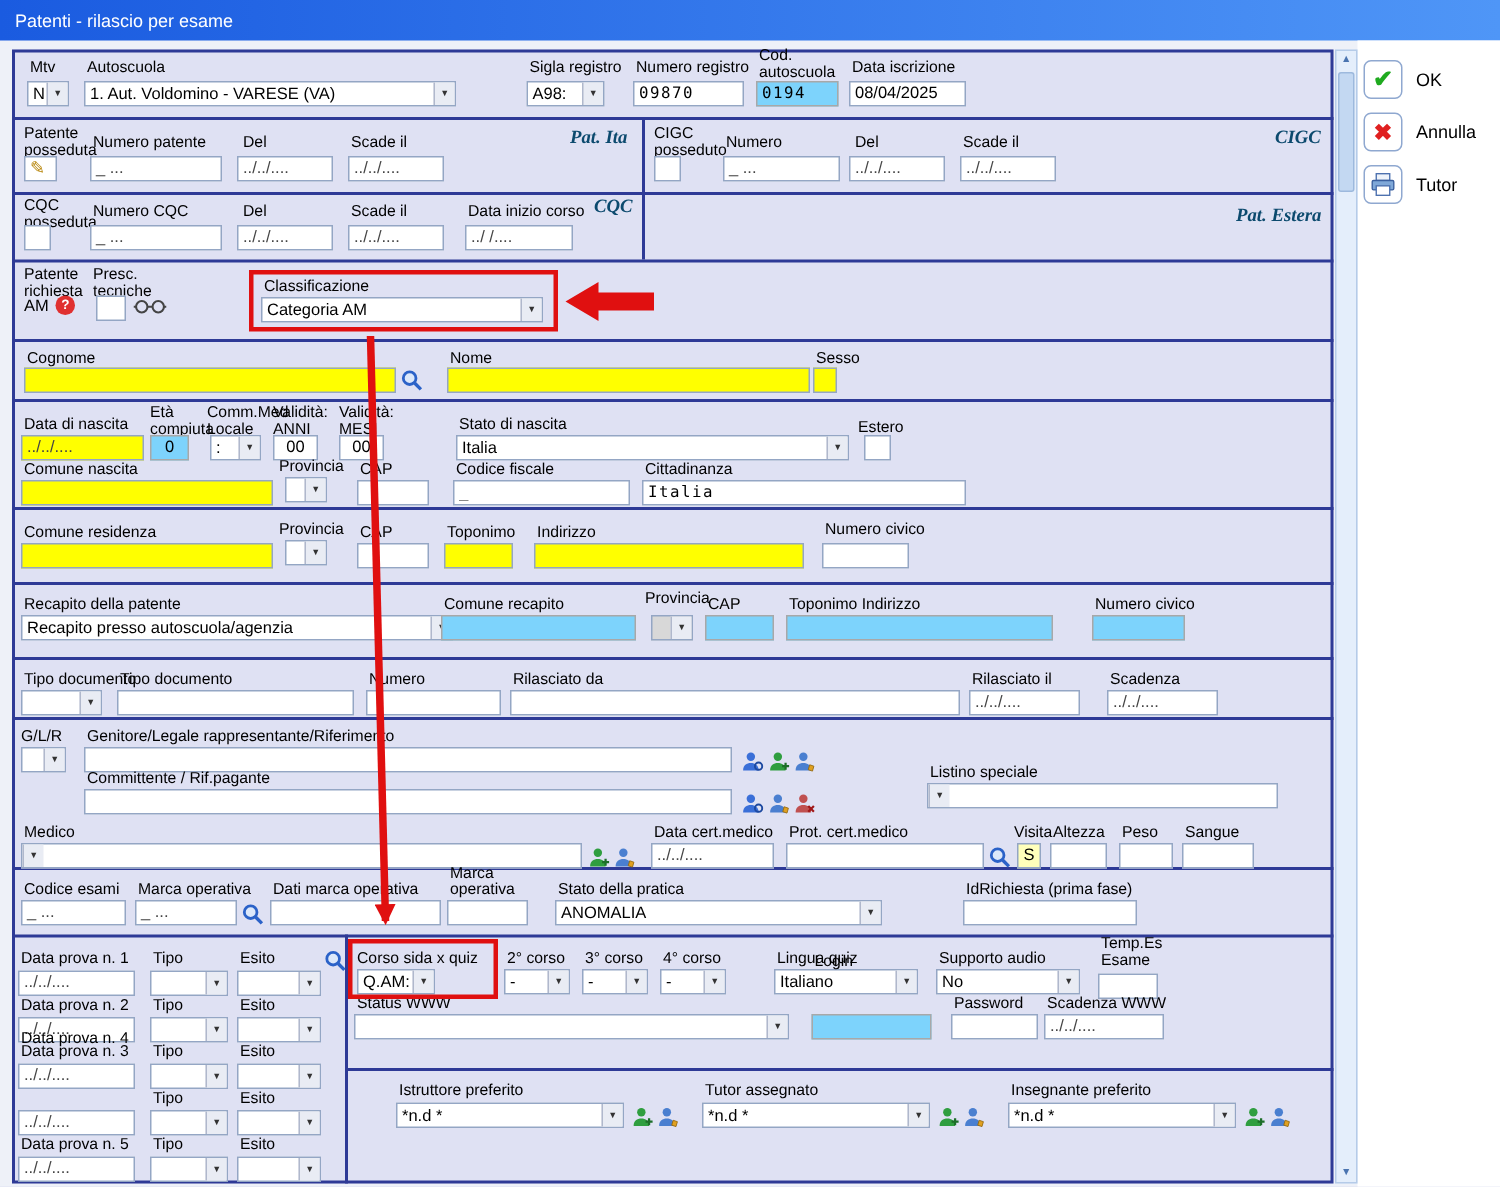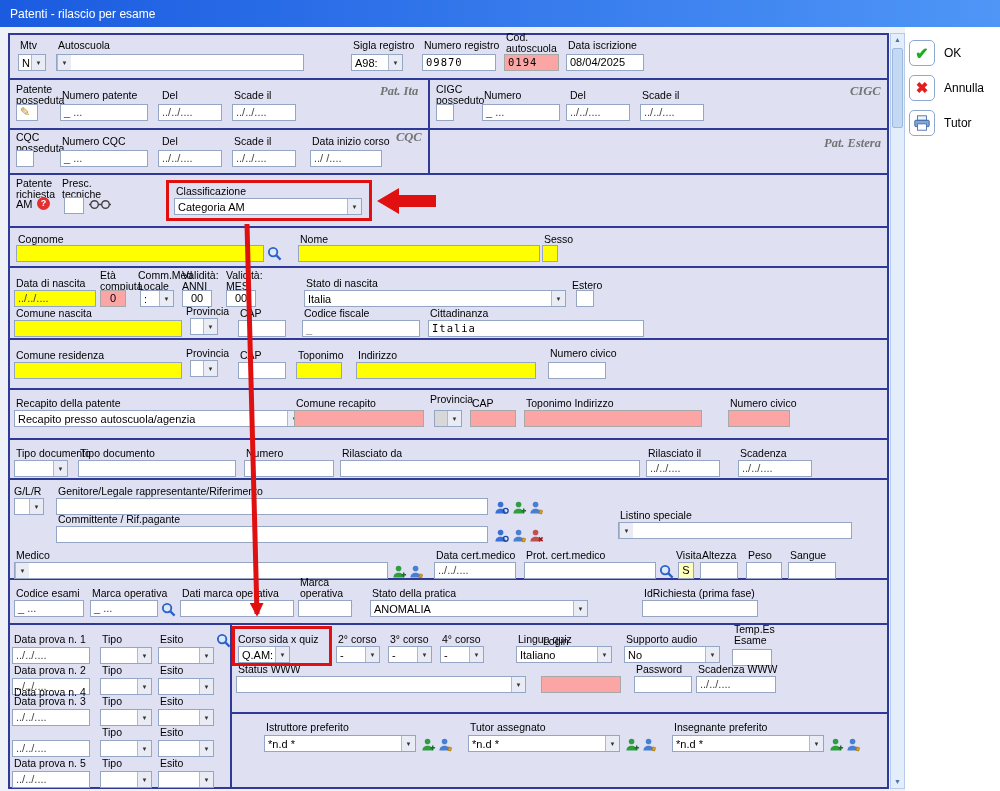--- a/index.html
+++ b/index.html
@@ -16,29 +16,29 @@
   .scrollbar{position:absolute;left:890px;top:33px;width:15px;height:756px;background:#e4eefb;border:1px solid #b5cbe8}
   .sb-ar{position:absolute;left:0;width:13px;height:12px;font-size:7px;color:#4a74b0;text-align:center;line-height:12px;cursor:pointer}
   .sb-thumb{position:absolute;left:1px;top:14px;width:11px;height:80px;background:#c3d8f2;border:1px solid #9db9dd;border-radius:2px;cursor:grab}
   .formbg{position:absolute;left:8px;top:33px;width:881px;height:756px;background:#dfe1f3;border:2px solid #2e3a96}
   .hr{position:absolute;left:8px;width:881px;height:2px;background:#2e3a96}
   .vr{position:absolute;width:2px;background:#2e3a96}
   .lbl{position:absolute;font-size:10.5px;line-height:1.08;color:#000;white-space:nowrap}
   .lbl2{white-space:normal}
   .fld{position:absolute;height:17px;background:#fff;border:1px solid #94a6c4;font-size:11px;line-height:15px;padding:0 3px;overflow:hidden;white-space:nowrap;cursor:text}
   .yellow{background:#ffff00}
-  .grey{background:#fca5a5;border-color:#a8a8a8}
+  .grey{background:#7dd3fc;border-color:#a8a8a8}
   .ly{background:#ffffbb}
   .ctr{text-align:center}
   .mono{font-family:"DejaVu Sans Mono",monospace;font-size:10.5px;letter-spacing:1px}
   .dot{color:#444}
   .sel{position:absolute;height:17px;background:#fff;border:1px solid #94a6c4;display:flex;align-items:stretch;font-size:11px;cursor:pointer}
   .sel .sv{flex:1;padding:1px 3px;line-height:14px;overflow:hidden;white-space:nowrap}
   .sel .da{width:14px;background:#e9ecf4;border-left:1px solid #b0b8cc;display:flex;align-items:center;justify-content:center;font-size:6px;color:#333}
-  .tag{position:absolute;color:#737373;font-style:italic;font-weight:bold;font-size:12.5px;font-family:"Liberation Serif",serif}
+  .tag{position:absolute;color:#0c4a6e;font-style:italic;font-weight:bold;font-size:12.5px;font-family:"Liberation Serif",serif}
   .icon{position:absolute;width:15px;height:15px;cursor:pointer}
   .icon svg{display:block;width:100%;height:100%}
   .qicon{position:absolute;width:13px;height:13px;border-radius:50%;background:#e03030;color:#fff;font-size:9px;font-weight:bold;text-align:center;line-height:13px;cursor:pointer}
   .pencil{color:#b8860b;font-size:12px;line-height:14px}
   .redbox{position:absolute;border:3px solid #e01010;z-index:40}
   .anno{position:absolute;left:0;top:0;width:1000px;height:791px;pointer-events:none;z-index:50}
 </style>
 </head>
 <body>
 
@@ -89,20 +89,21 @@
 <div class="vr" style="left:230px;top:623px;height:166px"></div>
 <div class="hr" style="top:712px;left:230px;width:659px"></div>
 
 <span class="lbl" style="left:20px;top:40px">Mtv</span>
 <div class="sel" style="left:18px;top:54px;width:28px">
     <span class="sv">N</span>
     <span class="da">▼</span>
   </div>
 <span class="lbl" style="left:58px;top:40px">Autoscuola</span>
 <div class="sel" style="left:56px;top:54px;width:248px">
+    <span class="sv">1. Aut. Voldomino - VARESE (VA)</span>
     <span class="da">▼</span>
   </div>
 <span class="lbl" style="left:353px;top:40px">Sigla registro</span>
 <div class="sel" style="left:351px;top:54px;width:52px">
     <span class="sv">A98:</span>
     <span class="da">▼</span>
   </div>
 <span class="lbl" style="left:424px;top:40px">Numero registro</span>
 <div class="fld mono" style="left:422px;top:54px;width:74px">09870</div>
 <span class="lbl lbl2" style="left:506px;top:32px;width:54px">Cod. autoscuola</span>

